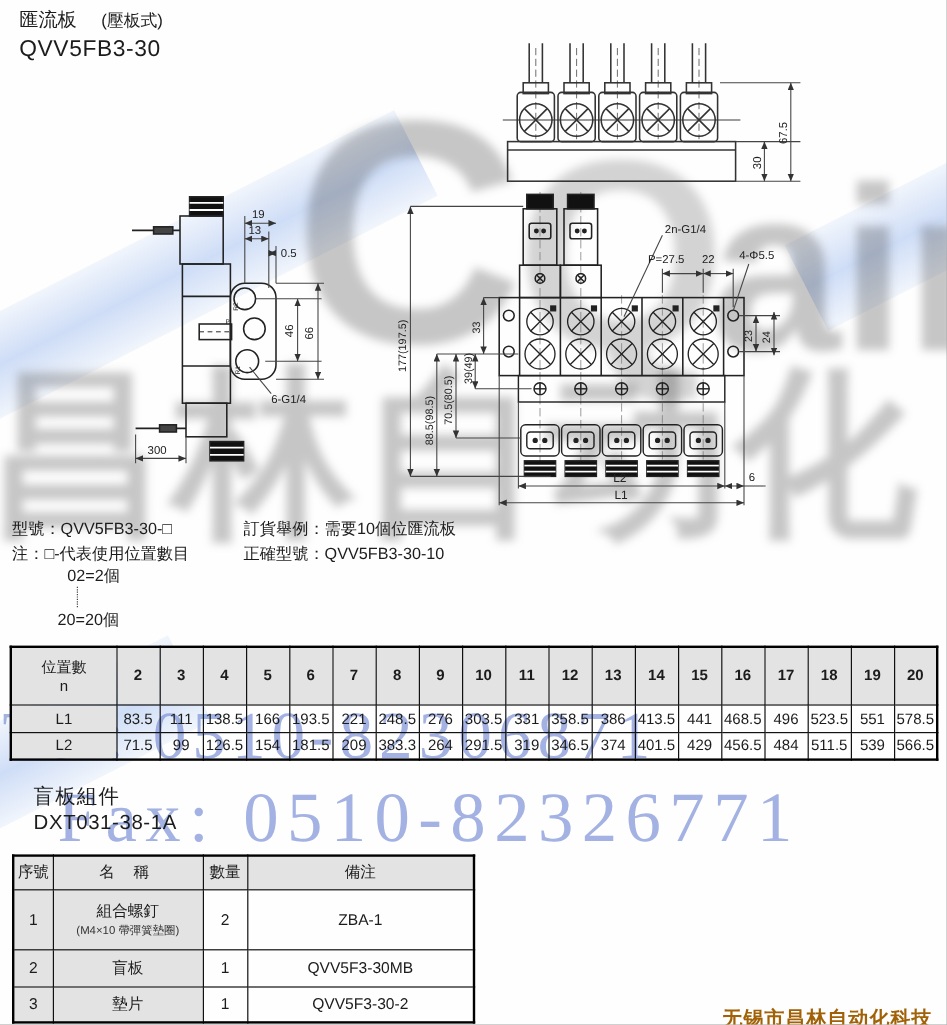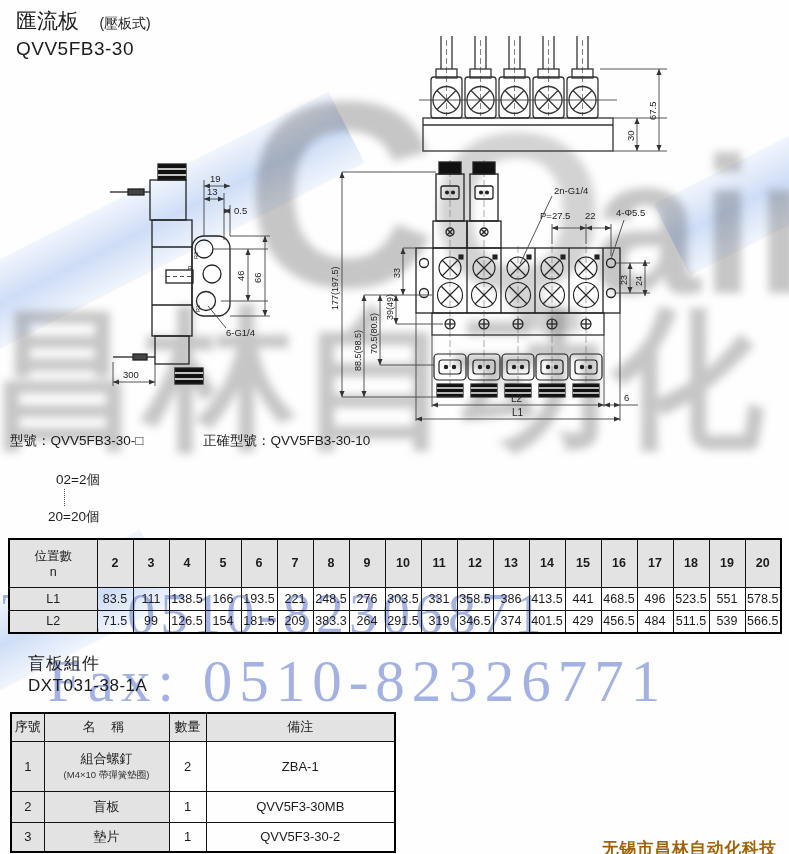--- a/index.html
+++ b/index.html
@@ -13,21 +13,21 @@
   .wm-band{background:linear-gradient(180deg,rgba(150,185,240,0.12),rgba(140,175,235,0.42),rgba(150,185,240,0.12));}
   .wm-logo{color:rgba(40,40,40,0.26);font-weight:bold;filter:blur(4px);line-height:1;}
   .wm-cn{color:rgba(70,70,70,0.30);font-weight:bold;filter:blur(4px);white-space:nowrap;letter-spacing:4px;line-height:1;}
   .wm-phone{
     font-family:"Liberation Serif","DejaVu Serif",serif;
     color:rgba(120,142,212,0.68);white-space:nowrap;line-height:1;
   }
   
   .content{position:absolute;inset:0;z-index:2;}
   .abs{position:absolute;}
-  .title-main{font-size:21px;}
+  .title-main{font-size:16px;}
   .title-sub{font-size:14px;margin-left:16px;}
   .title-model{font-size:19px;letter-spacing:0.5px;margin-top:3px;}
   .ord{font-size:13.5px;line-height:1.55;white-space:nowrap;}
   .dotline{border-left:1.5px dotted #444;width:0;height:17px;}
   svg text{font-family:"Liberation Sans","DejaVu Sans",sans-serif;fill:#222;}
   
   table.dim{border-collapse:collapse;table-layout:fixed;background:transparent;}
   table.dim td{border:1.5px solid #111;text-align:center;font-size:12.5px;padding:0;overflow:hidden;white-space:nowrap;}
   table.dim td.hd{background:#e3e3e3;font-weight:bold;}
   table.dim td.lab{background:#e3e3e3;font-weight:normal;}
@@ -400,25 +400,27 @@
       <text font-size="9.5" x="288" y="58">4-Φ5.5</text>
       <text font-size="9" transform="translate(299,127) rotate(-90)">23</text>
       <text font-size="9" transform="translate(314,128) rotate(-90)">24</text>
       <text font-size="10" x="183" y="244">L2</text>
       <text font-size="9.5" x="296" y="243">6</text>
       <text font-size="10" x="184" y="258">L1</text>
     </svg>
 
     <div class="abs ord" style="left:10px;top:431px;">
       <div>型號：QVV5FB3-30-□</div>
+      <div>注：□-代表使用位置數目</div>
     </div>
     <div class="abs ord" style="left:56px;top:470px;">02=2個</div>
     <div class="abs dotline" style="left:64px;top:489px;"></div>
     <div class="abs ord" style="left:48px;top:507px;">20=20個</div>
     <div class="abs ord" style="left:203px;top:431px;">
+      <div>訂貨舉例：需要10個位匯流板</div>
       <div>正確型號：QVV5FB3-30-10</div>
     </div>
 
     <table class="dim abs" style="left:8px;top:538px;">
       <colgroup>
         <col style="width:88px">
           <col style="width:36px">
           <col style="width:36px">
           <col style="width:36px">
           <col style="width:36px">

